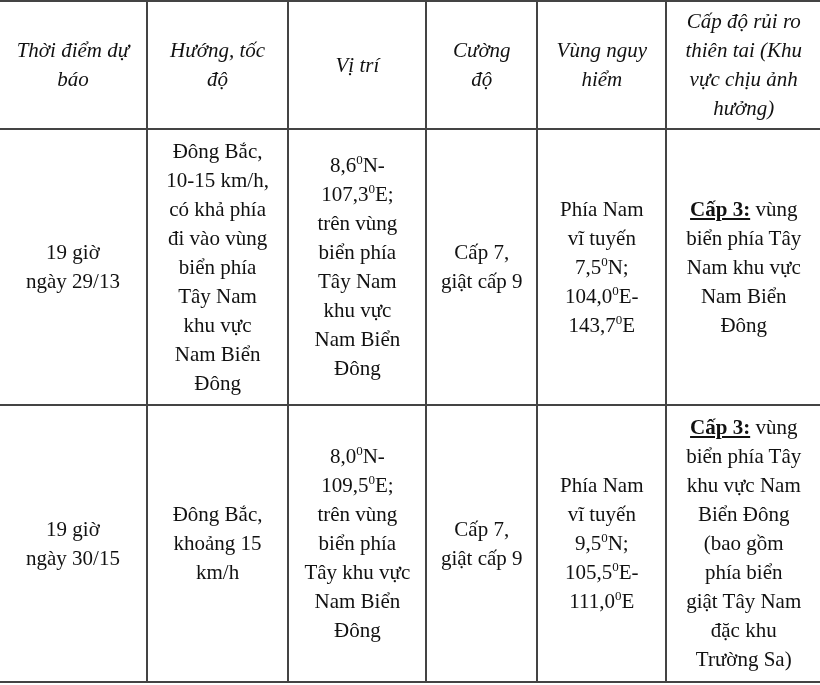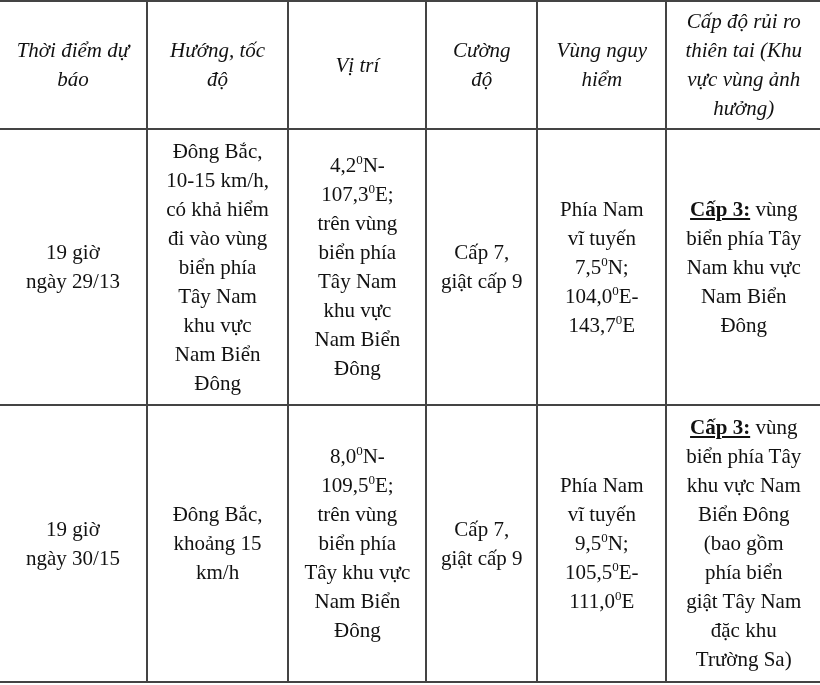--- a/index.html
+++ b/index.html
@@ -83,45 +83,45 @@
         <span class="line">Cường</span>
         <span class="line">độ</span>
       </th>
       <th>
         <span class="line">Vùng nguy</span>
         <span class="line">hiểm</span>
       </th>
       <th>
         <span class="line">Cấp độ rủi ro</span>
         <span class="line">thiên tai (Khu</span>
-        <span class="line">vực vùng ảnh</span>
+        <span class="line">vực chịu ảnh</span>
         <span class="line">hưởng)</span>
       </th>
     </tr>
   </thead>
   <tbody>
 
     <tr class="row-1">
       <td>
         <span class="line">19 giờ</span>
         <span class="line">ngày 29/13</span>
       </td>
       <td>
         <span class="line">Đông Bắc,</span>
         <span class="line">10-15 km/h,</span>
-        <span class="line">có khả hiểm</span>
+        <span class="line">có khả phía</span>
         <span class="line">đi vào vùng</span>
         <span class="line">biển phía</span>
         <span class="line">Tây Nam</span>
         <span class="line">khu vực</span>
         <span class="line">Nam Biển</span>
         <span class="line">Đông</span>
       </td>
       <td>
-        <span class="line"><span>4,2</span><sup>0</sup><span>N-</span></span>
+        <span class="line"><span>8,6</span><sup>0</sup><span>N-</span></span>
         <span class="line"><span>107,3</span><sup>0</sup><span>E;</span></span>
         <span class="line">trên vùng</span>
         <span class="line">biển phía</span>
         <span class="line">Tây Nam</span>
         <span class="line">khu vực</span>
         <span class="line">Nam Biển</span>
         <span class="line">Đông</span>
       </td>
       <td>
         <span class="line">Cấp 7,</span>

